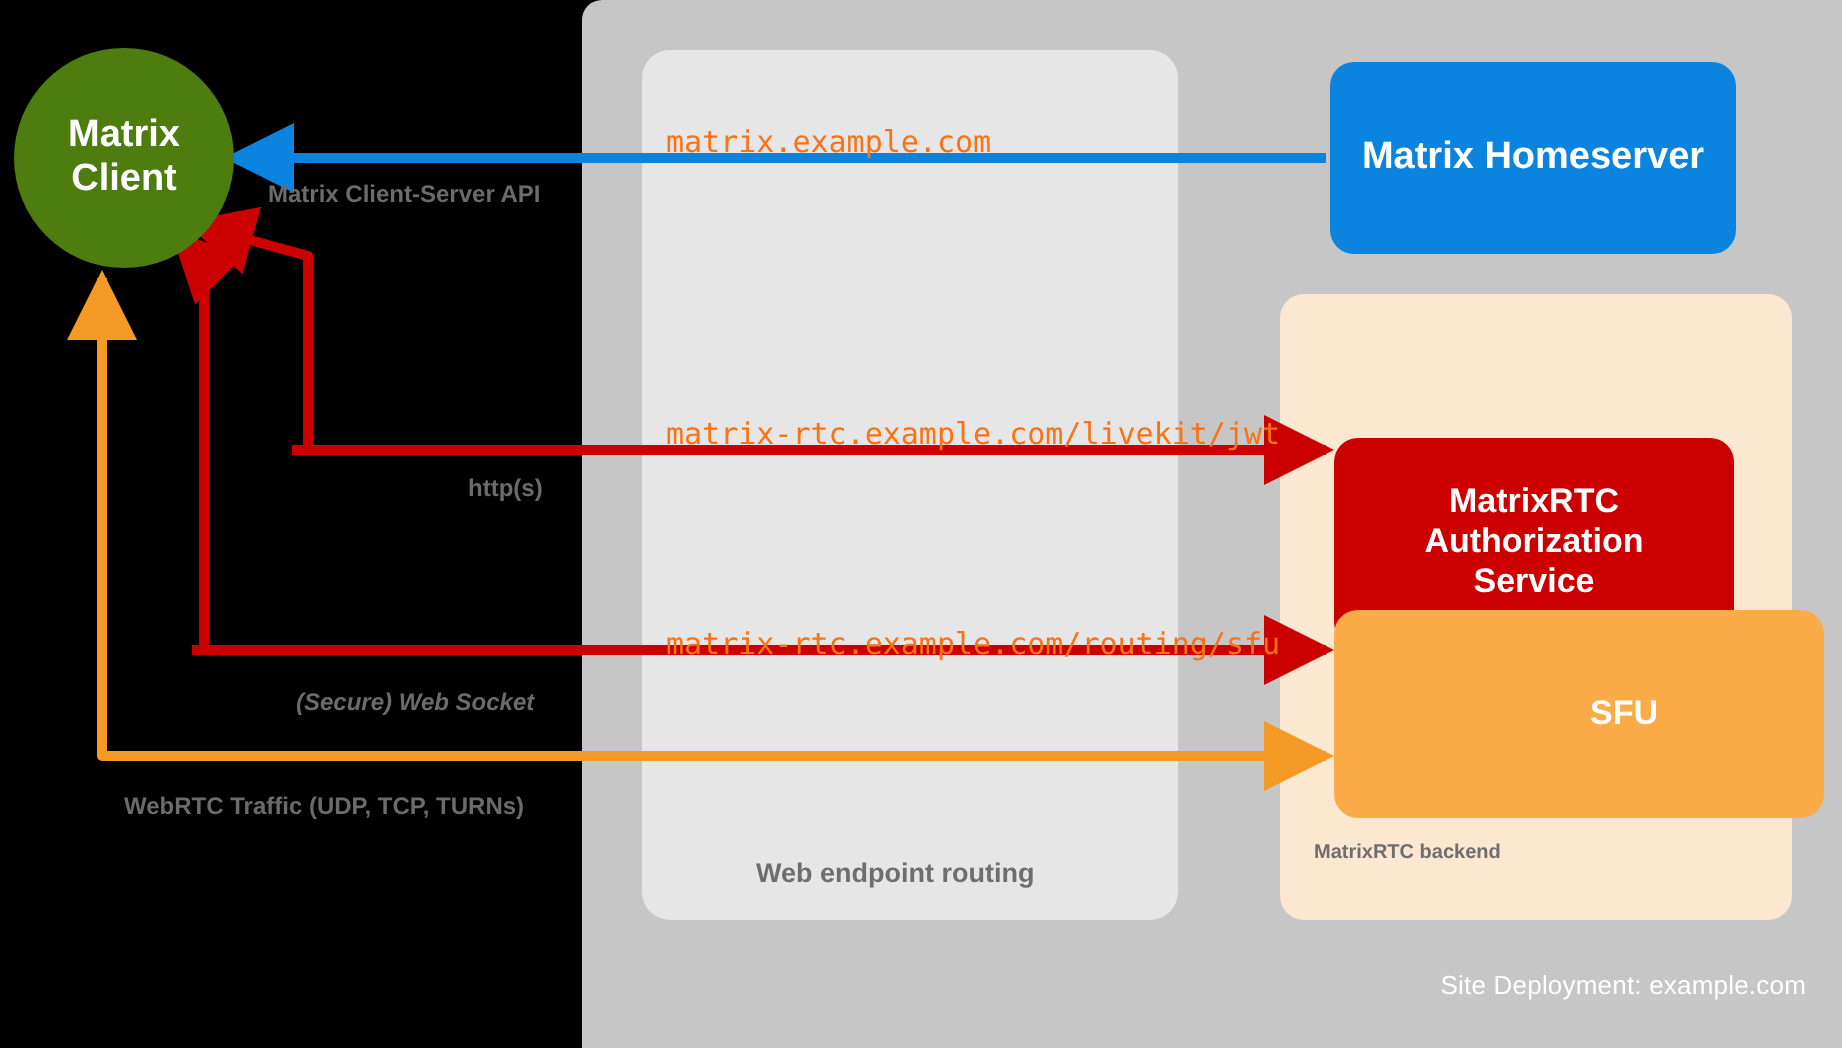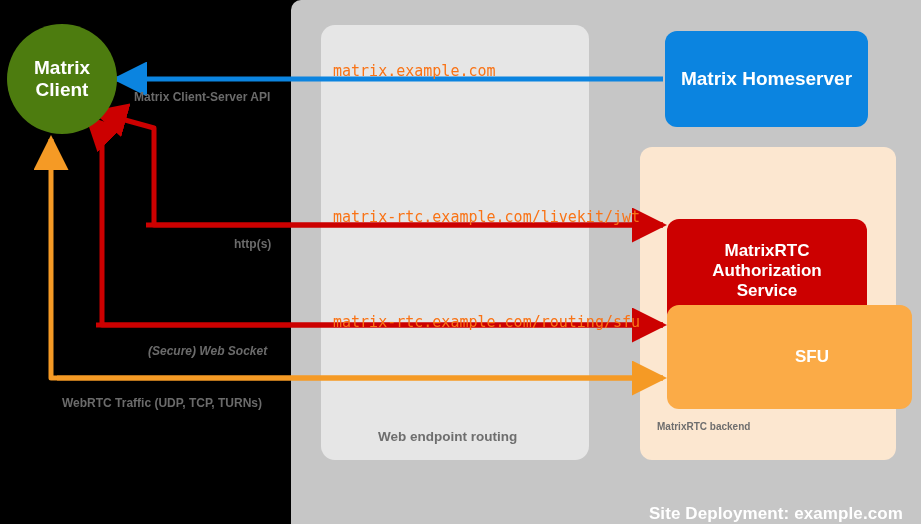--- a/index.html
+++ b/index.html
@@ -3,22 +3,22 @@
 <meta charset="utf-8">
 <style>
   html,body{margin:0;padding:0;background:#000;}
   body{width:921px;height:524px;position:relative;overflow:hidden;
        font-family:"Liberation Sans", sans-serif;}
   #stage{position:absolute;left:0;top:0;width:921px;height:524px;background:#000;}
 
   
   .site-deploy{position:absolute;left:291px;top:0px;width:630px;height:524px;
        background:#c6c6c6;border-radius:10px 0 0 0;}
-  .site-deploy-label{position:absolute;right:18px;bottom:0;color:#ffffff;
-       font-size:17px;font-weight:bold;letter-spacing:.1px;white-space:nowrap;}
+  .site-deploy-label{position:absolute;right:18px;bottom:24px;color:#ffffff;
+       font-size:13px;font-weight:normal;letter-spacing:.1px;white-space:nowrap;}
 
   .routing-panel{position:absolute;left:321px;top:25px;width:268px;height:435px;
        background:#e6e6e6;border-radius:14px;}
   .routing-label{position:absolute;left:17px;bottom:16px;color:#6e6e6e;
        font-size:13.5px;font-weight:bold;white-space:nowrap;margin-left:40px;}
 
   .backend-panel{position:absolute;left:640px;top:147px;width:256px;height:313px;
        background:#fce7d0;border-radius:12px;}
   .backend-label{position:absolute;left:17px;bottom:28px;color:#6e6e6e;
        font-size:10px;font-weight:bold;white-space:nowrap;}

